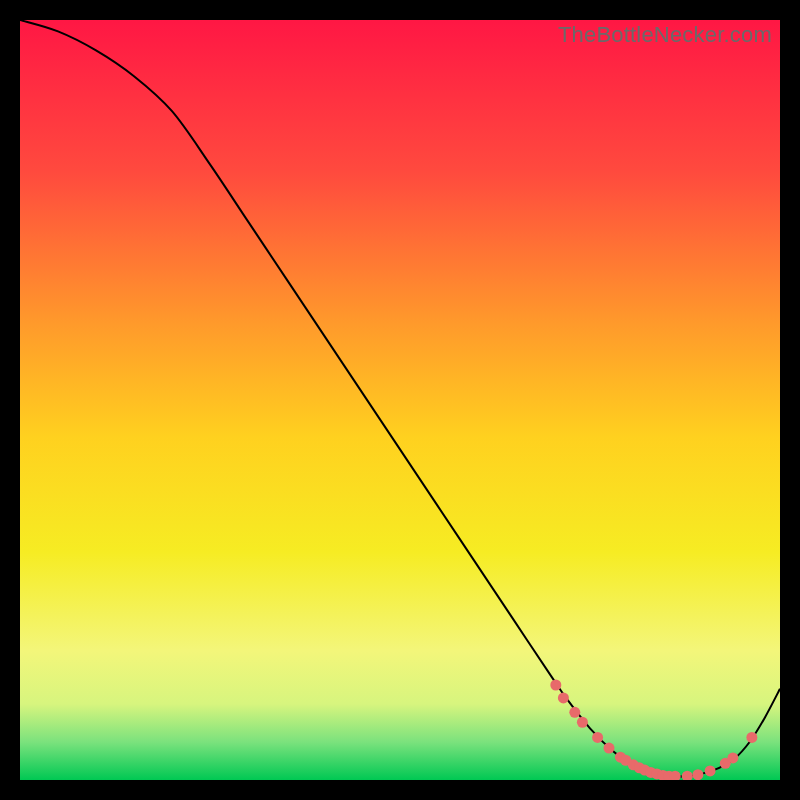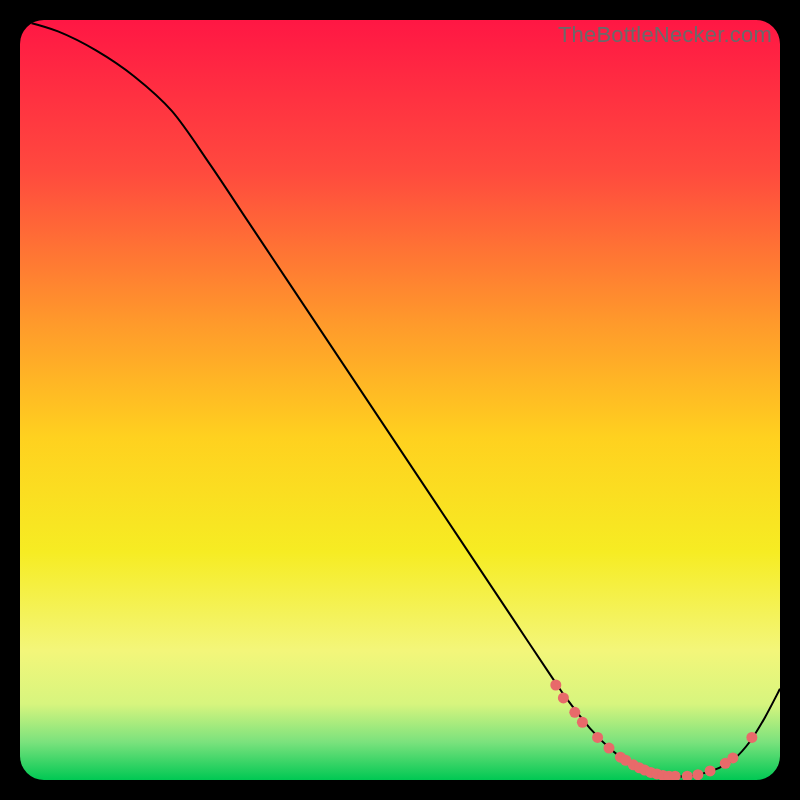--- a/index.html
+++ b/index.html
@@ -16,21 +16,20 @@
     height: 800px;
     background: #000;
   }
   .plot {
     position: absolute;
     left: 20px;
     top: 20px;
     width: 760px;
     height: 760px;
     overflow: hidden;
-    border-radius: 24px;
   }
   .watermark {
     position: absolute;
     top: 2px;
     right: 8px;
     font-size: 22px;
     font-weight: 500;
     color: #6a6a6a;
     font-family: Arial, sans-serif;
     letter-spacing: 0.2px;

